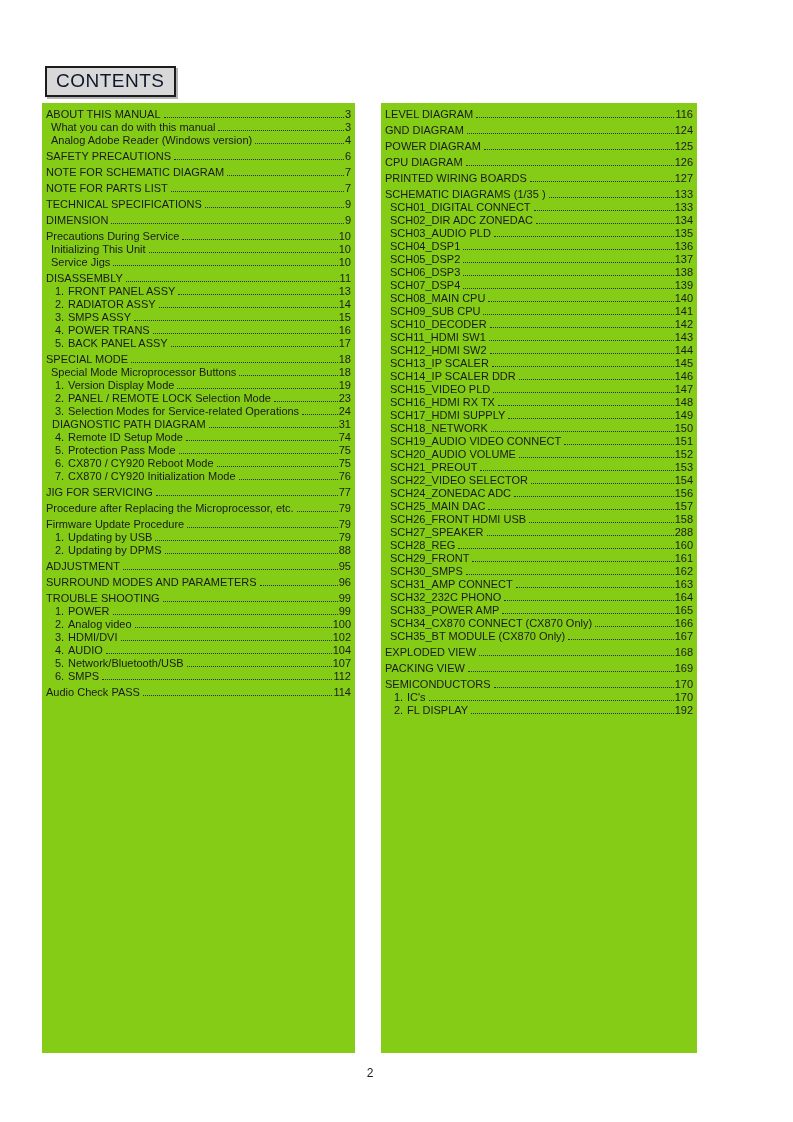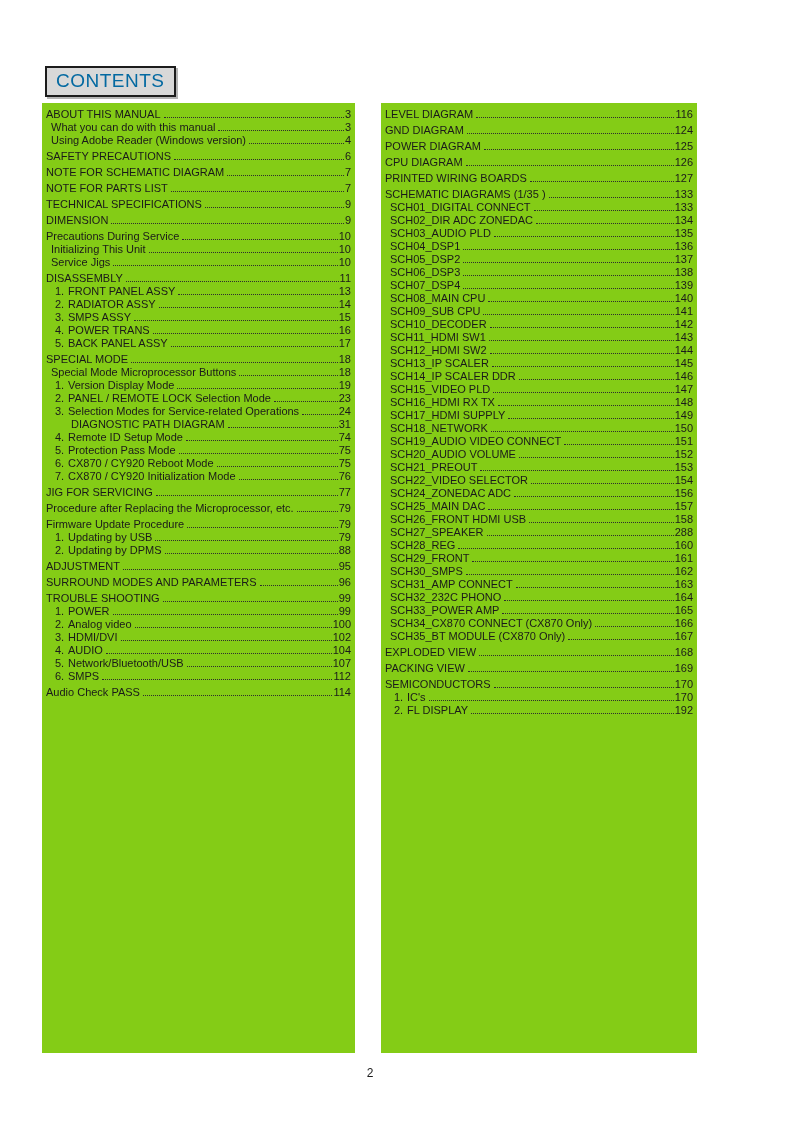--- a/index.html
+++ b/index.html
@@ -12,21 +12,21 @@
     overflow:hidden;
   }
   .title-box {
     position:absolute; left:45px; top:66px;
     background:#d8d8d8;
     border:2px solid #1c1c1c;
     box-shadow:2px 2px 0 #b4b4b4;
     font-size:19px;
     letter-spacing:0.5px;
     padding:2px 9px 3px 9px;
-    color:#0369a1;
+    color:#0f172a;
   }
   .toc-col {
     position:absolute; top:103px;
     height:950px;
     background:#84cc16;
     padding:5px 4px 0 4px;
     box-sizing:border-box;
   }
   .toc-col.left  { left:42px;  width:313px; }
   .toc-col.right { left:381px; width:316px; }
@@ -34,21 +34,21 @@
     display:flex;
     align-items:baseline;
     font-size:11px;
     line-height:13px;
     white-space:nowrap;
     overflow:hidden;
   }
   .toc-row.lvl0:not(:first-child) { margin-top:3px; }
   .toc-row.lvl1 { margin-left:5px; }
   .toc-row.lvl1.numbered { margin-left:9px; }
-  .toc-row.lvl2 { margin-left:25px;text-align:center; }
+  .toc-row.lvl2 { margin-left:6px;text-align:center; }
   .num { flex:none; width:13px; }
   .lbl { flex:none; }
   .dots {
     flex:1 1 auto;
     min-width:4px;
     border-bottom:1.5px dotted #2e2e2e;
     margin:0 1px 0 3px;
   }
   .pg { flex:none; }
   .page-num {
@@ -69,21 +69,21 @@
       <span class="lbl">ABOUT THIS MANUAL</span>
       <span class="dots"></span>
       <span class="pg">3</span>
     </div>
     <div class="toc-row lvl1">
       <span class="lbl">What you can do with this manual</span>
       <span class="dots"></span>
       <span class="pg">3</span>
     </div>
     <div class="toc-row lvl1">
-      <span class="lbl">Using Adobe Reader (Windows version)</span>
+      <span class="lbl">Analog Adobe Reader (Windows version)</span>
       <span class="dots"></span>
       <span class="pg">4</span>
     </div>
     <div class="toc-row lvl0">
       <span class="lbl">SAFETY PRECAUTIONS</span>
       <span class="dots"></span>
       <span class="pg">6</span>
     </div>
     <div class="toc-row lvl0">
       <span class="lbl">NOTE FOR SCHEMATIC DIAGRAM</span>

